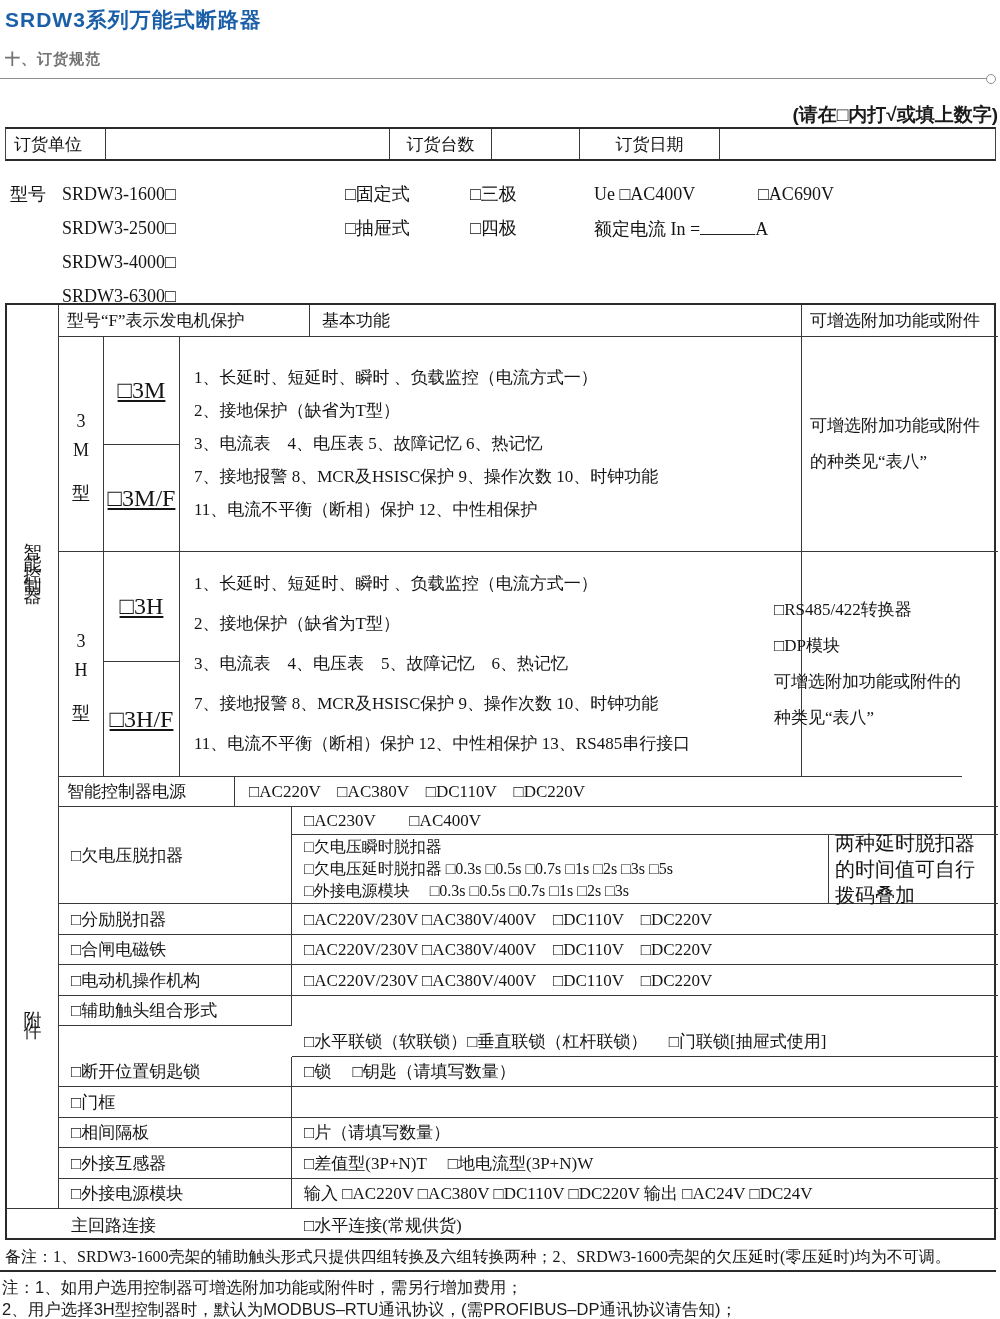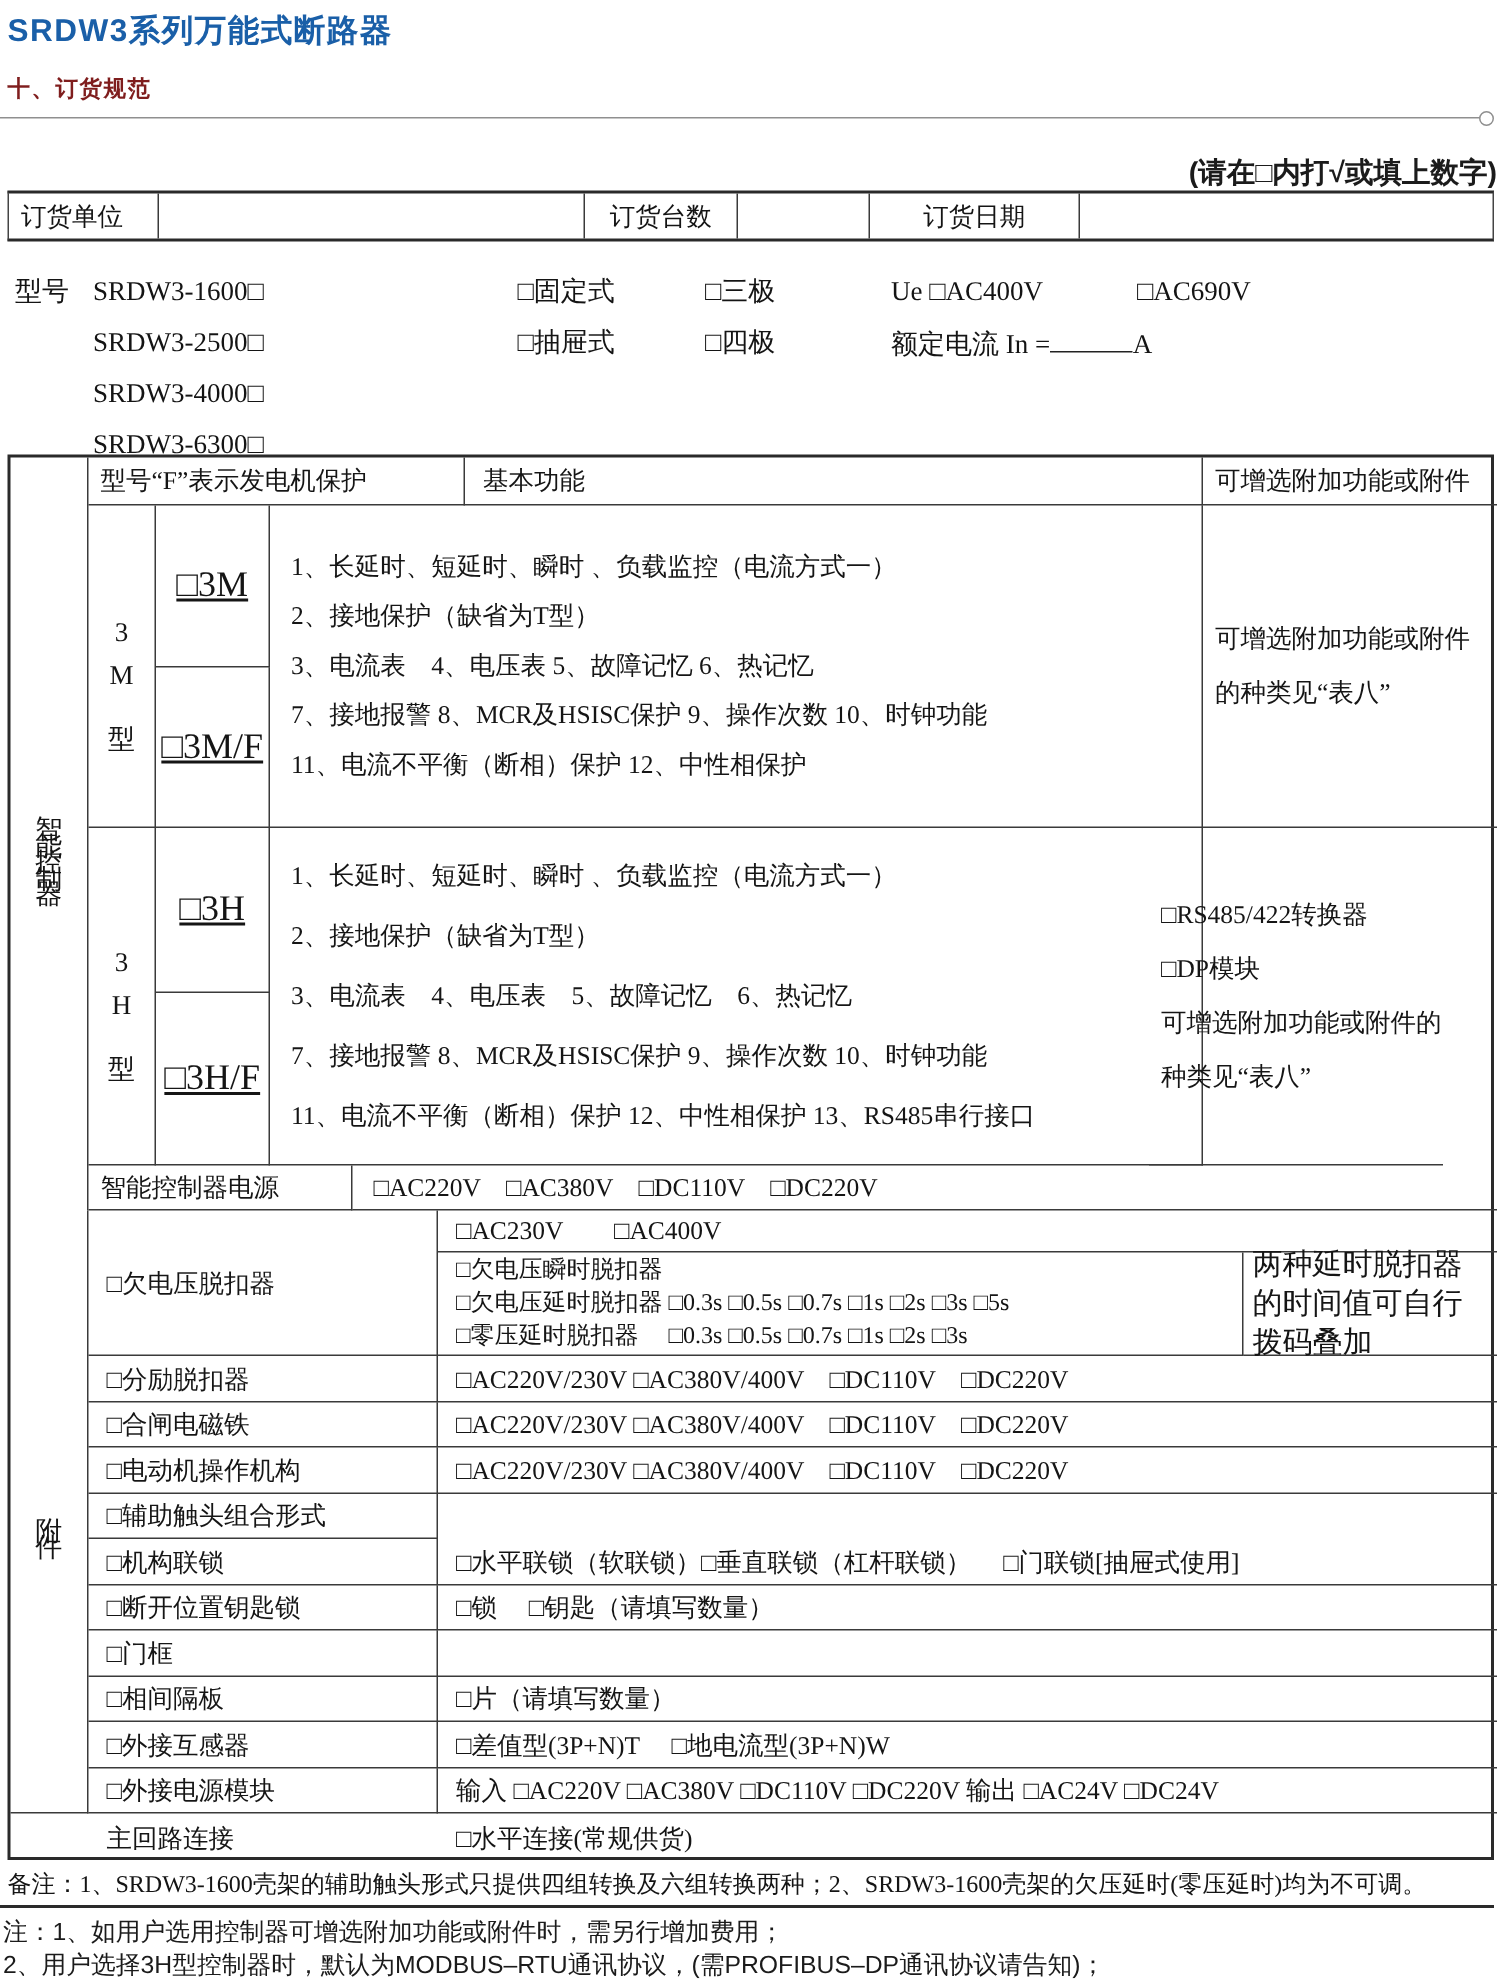--- a/index.html
+++ b/index.html
@@ -2,21 +2,21 @@
 <html><head>
 <meta charset="utf-8">
 <style>
   html,body{margin:0;padding:0;background:#fff;}
   .page{position:relative;width:1000px;height:1319px;background:#ffffff;overflow:hidden;
         font-family:"Liberation Serif","DejaVu Serif",serif;color:#141414;}
   .abs{position:absolute;}
   .title{left:5px;top:6px;font-family:"Liberation Sans","DejaVu Sans",sans-serif;
          font-weight:bold;font-size:21px;color:#1a5fa8;letter-spacing:1px;}
   .section-heading{left:5px;top:50px;font-family:"Liberation Sans","DejaVu Sans",sans-serif;
-         font-weight:bold;font-size:15px;color:#7f1d1d;letter-spacing:1px;}
+         font-weight:bold;font-size:15px;color:#737373;letter-spacing:1px;}
   .top-rule{left:0;top:78px;width:988px;height:0;border-top:1px solid #8f8f8f;}
   .rule-circle{left:986px;top:74px;width:8px;height:8px;border:1px solid #8f8f8f;
          border-radius:50%;background:#fff;}
   .instruction{right:2px;top:102px;font-family:"Liberation Sans","DejaVu Sans",sans-serif;
          font-weight:600;font-size:19px;color:#1b1b1b;}
 
   
   .order-table{left:5px;top:127px;width:991px;height:34px;display:grid;
          grid-template-columns:100px 284px 102px 88px 140px auto;
          border-top:2px solid #2a2a2a;border-bottom:2px solid #2a2a2a;
@@ -135,36 +135,35 @@
     </div>
 
     <div class="cell br bb padl8" style="left:52px;top:472px;width:176px;height:30px;">智能控制器电源</div>
     <div class="cell bb padl14" style="left:228px;top:472px;width:763px;height:30px;">□AC220V　□AC380V　□DC110V　□DC220V</div>
 
     <div class="cell br bb padl12" style="left:52px;top:502px;width:233px;height:97px;">□欠电压脱扣器</div>
     <div class="cell bb padl12" style="left:285px;top:502px;width:706px;height:28px;">□AC230V　　□AC400V</div>
     <div class="cell lines br bb padl12 smalltext" style="left:285px;top:530px;width:537px;height:69px;">
       <div>□欠电压瞬时脱扣器</div>
       <div>□欠电压延时脱扣器 □0.3s □0.5s □0.7s □1s □2s  □3s □5s</div>
-      <div>□零压延时脱扣器　 □0.3s □0.5s □0.7s □1s □2s  □3s</div>
+      <div>□外接电源模块　 □0.3s □0.5s □0.7s □1s □2s  □3s</div>
     </div>
     <div class="cell bb note-wrap" style="left:822px;top:530px;width:169px;height:69px;padding:0 6px;">两种延时脱扣器的时间值可自行拨码叠加</div>
 
     <div class="cell br bb padl12" style="left:52px;top:599px;width:233px;height:31px;">□分励脱扣器</div>
     <div class="cell bb padl12" style="left:285px;top:599px;width:706px;height:31px;">□AC220V/230V □AC380V/400V　□DC110V　□DC220V</div>
 
     <div class="cell br bb padl12" style="left:52px;top:630px;width:233px;height:30px;">□合闸电磁铁</div>
     <div class="cell bb padl12" style="left:285px;top:630px;width:706px;height:30px;">□AC220V/230V □AC380V/400V　□DC110V　□DC220V</div>
 
     <div class="cell br bb padl12" style="left:52px;top:660px;width:233px;height:31px;">□电动机操作机构</div>
     <div class="cell bb padl12" style="left:285px;top:660px;width:706px;height:31px;">□AC220V/230V □AC380V/400V　□DC110V　□DC220V</div>
 
     <div class="cell br bb padl12" style="left:52px;top:691px;width:233px;height:30px;">□辅助触头组合形式</div>
 
-    <div class="cell br bb padl12" style="left:52px;top:721px;width:233px;height:31px;">□机构联锁</div>
     <div class="cell bb padl12" style="left:285px;top:721px;width:706px;height:31px;">□水平联锁（软联锁）□垂直联锁（杠杆联锁）　 □门联锁[抽屉式使用]</div>
 
     <div class="cell br bb padl12" style="left:52px;top:752px;width:233px;height:30px;">□断开位置钥匙锁</div>
     <div class="cell bb padl12" style="left:285px;top:752px;width:706px;height:30px;">□锁　 □钥匙（请填写数量）</div>
 
     <div class="cell br bb padl12" style="left:52px;top:782px;width:233px;height:31px;">□门框</div>
     <div class="cell bb padl12" style="left:285px;top:782px;width:706px;height:31px;"></div>
 
     <div class="cell bb padl12" style="left:285px;top:813px;width:706px;height:30px;">□片（请填写数量）</div>
     <div class="cell br bb padl12" style="left:52px;top:813px;width:233px;height:30px;">□相间隔板</div>

